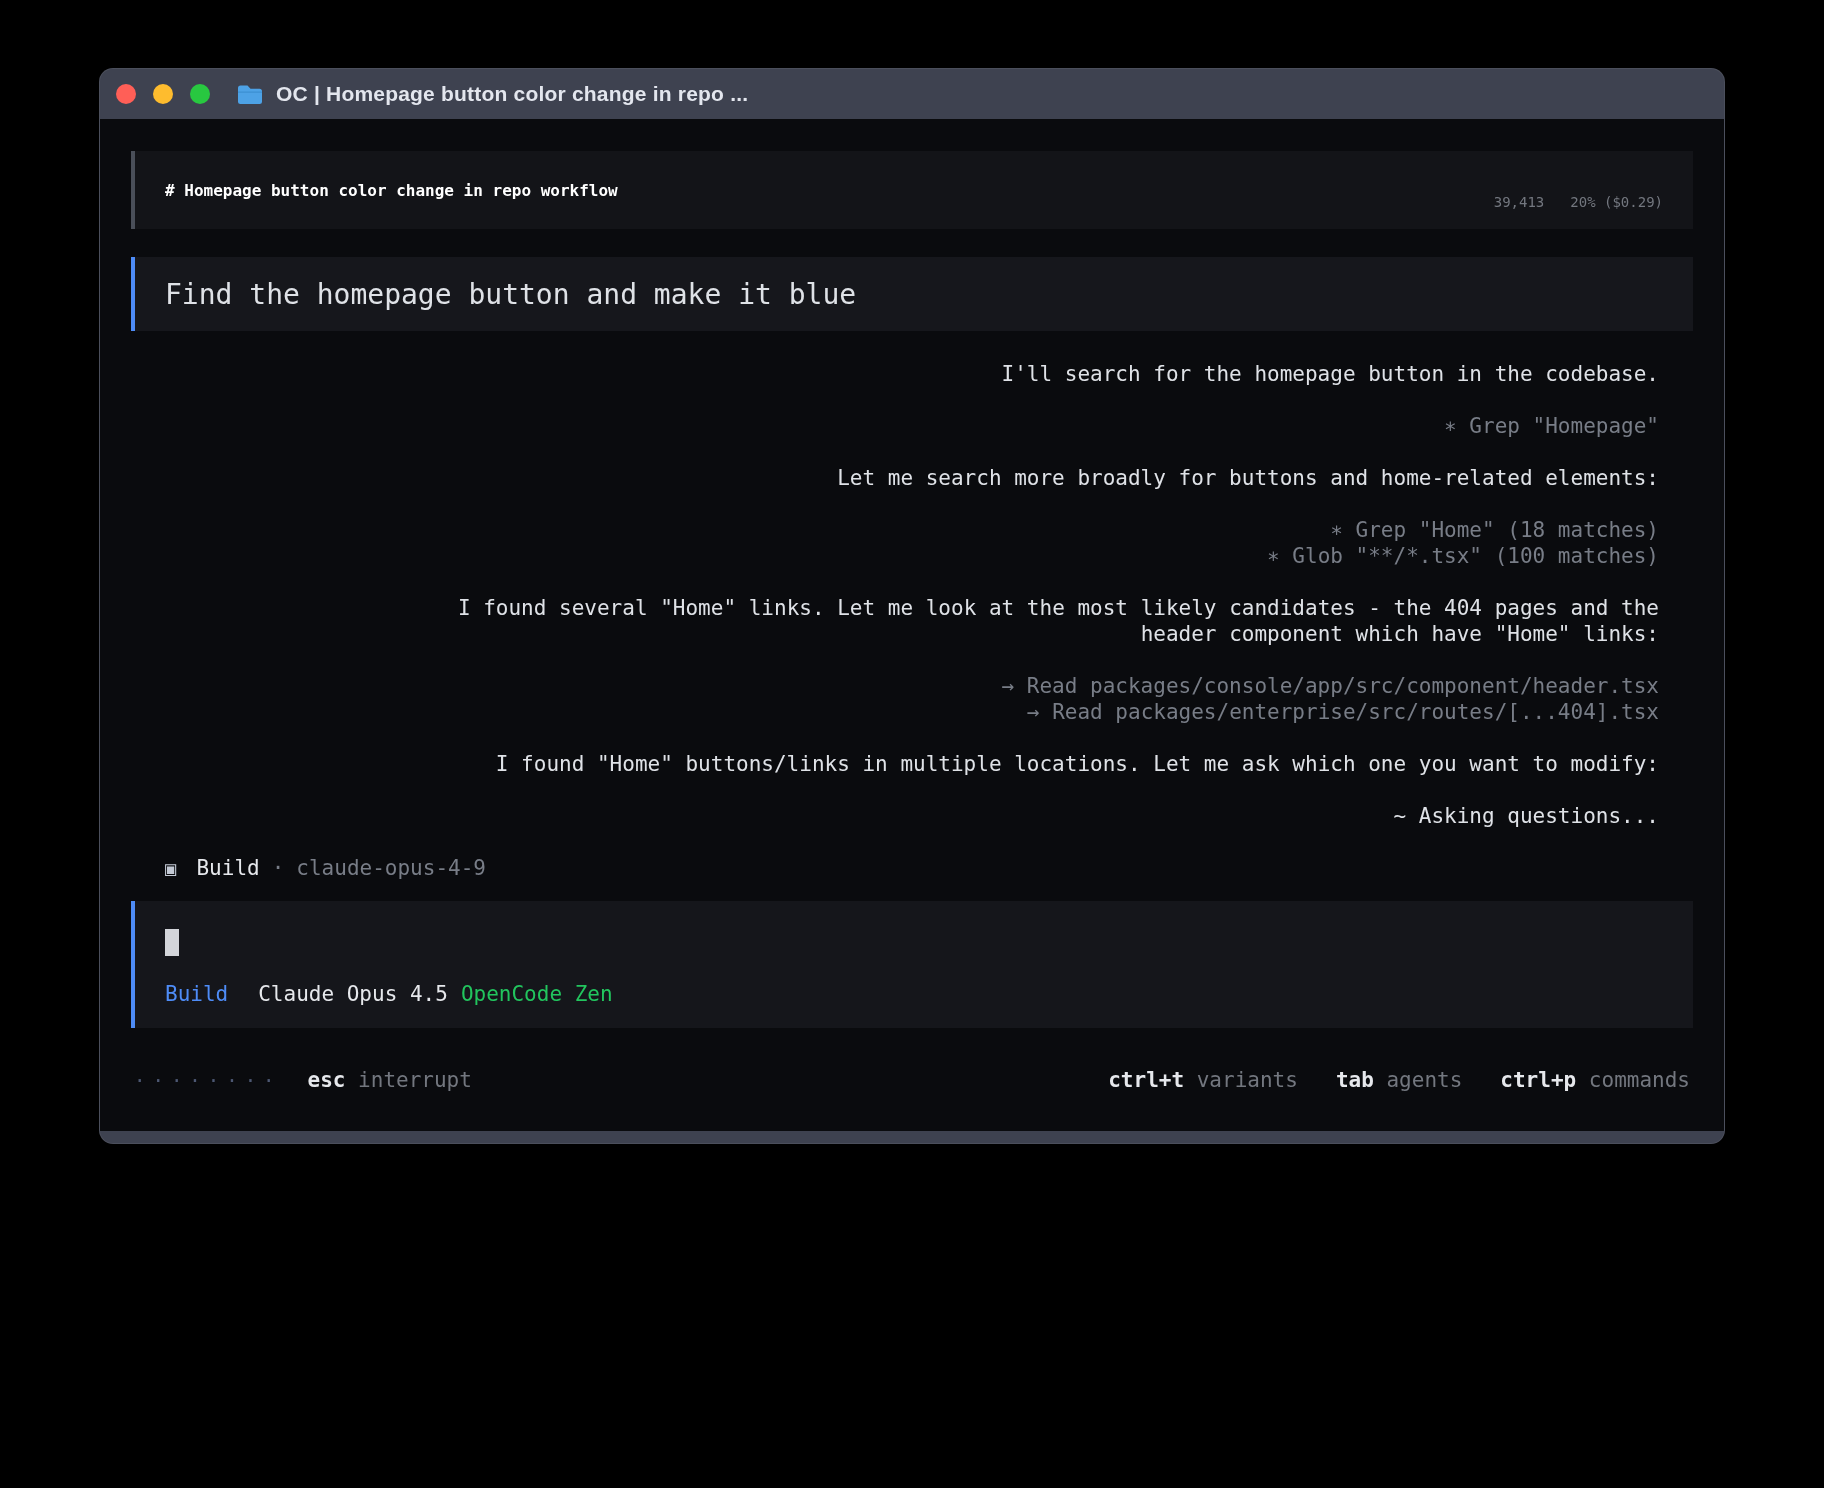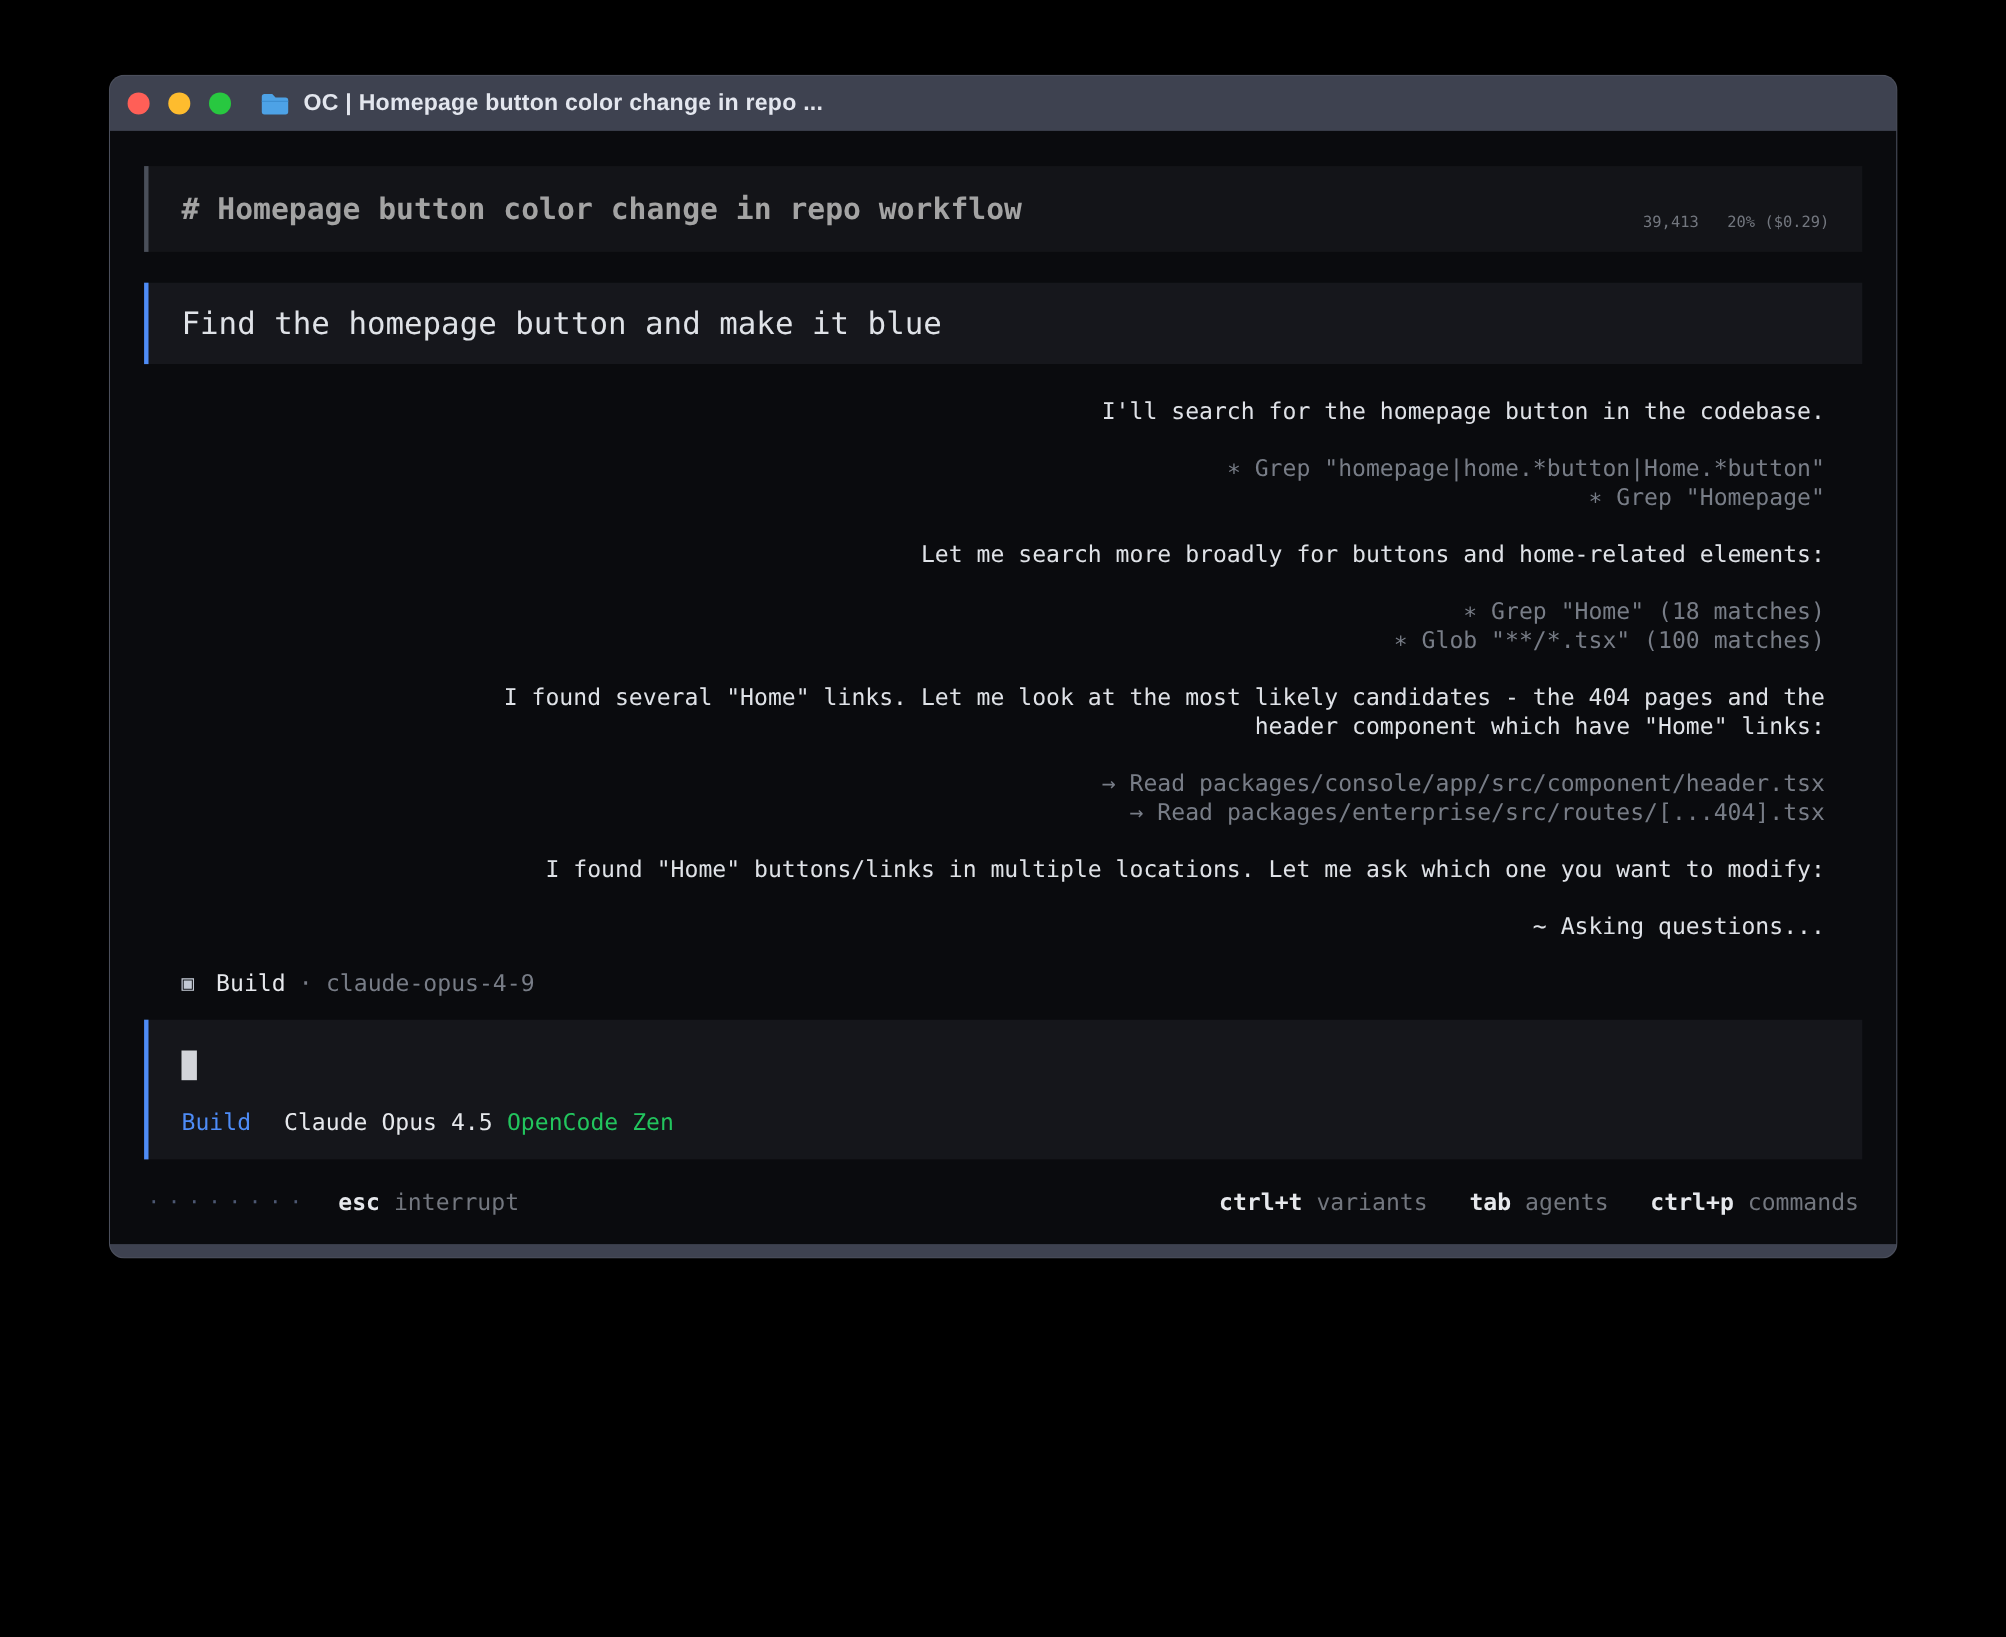--- a/index.html
+++ b/index.html
@@ -28,21 +28,21 @@
     position:absolute; top:50px; left:0; right:0; bottom:12px;
     background:#0a0b0e; padding:32px 31px 0; display:flex; flex-direction:column;
   }
 
   .block { border-left:4px solid #4a4f59; background:#15161b; }
 
   .header-block {
     height:78px; display:flex; align-items:center; justify-content:space-between;
     padding:0 30px; background:#131418;
   }
-  .header-title { font-size:27px; font-weight:bold; color:#a3a3a3; }
+  .header-title { font-size:16px; font-weight:bold; color:#ffffff; }
   .header-stats { display:flex; gap:26px; font-size:14px; color:#73777f;margin-top:24px; }
 
   .user-block {
     margin-top:28px; height:74px; display:flex; align-items:center;
     padding:0 30px; border-left-color:#4e8cf7; background:#16171c;
   }
   .user-text { font-size:28px; color:#dfe2e7; }
 
   .convo { padding:30px 34px 0; font-size:21px; line-height:26px; }
   .para { margin-bottom:26px;text-align:right; }
@@ -111,21 +111,20 @@
       <span class="user-text">Find the homepage button and make it blue</span>
     </div>
 
     <div class="convo">
 
       <div class="para">
         <div class="line text">I'll search for the homepage button in the codebase.</div>
       </div>
 
       <div class="para">
-        <div class="line tool">∗ Grep "homepage|home.*button|Home.*button"</div>
         <div class="line tool">∗ Grep "Homepage"</div>
       </div>
 
       <div class="para">
         <div class="line text">Let me search more broadly for buttons and home-related elements:</div>
       </div>
 
       <div class="para">
         <div class="line tool">∗ Grep "Home" (18 matches)</div>
         <div class="line tool">∗ Glob "**/*.tsx" (100 matches)</div>

